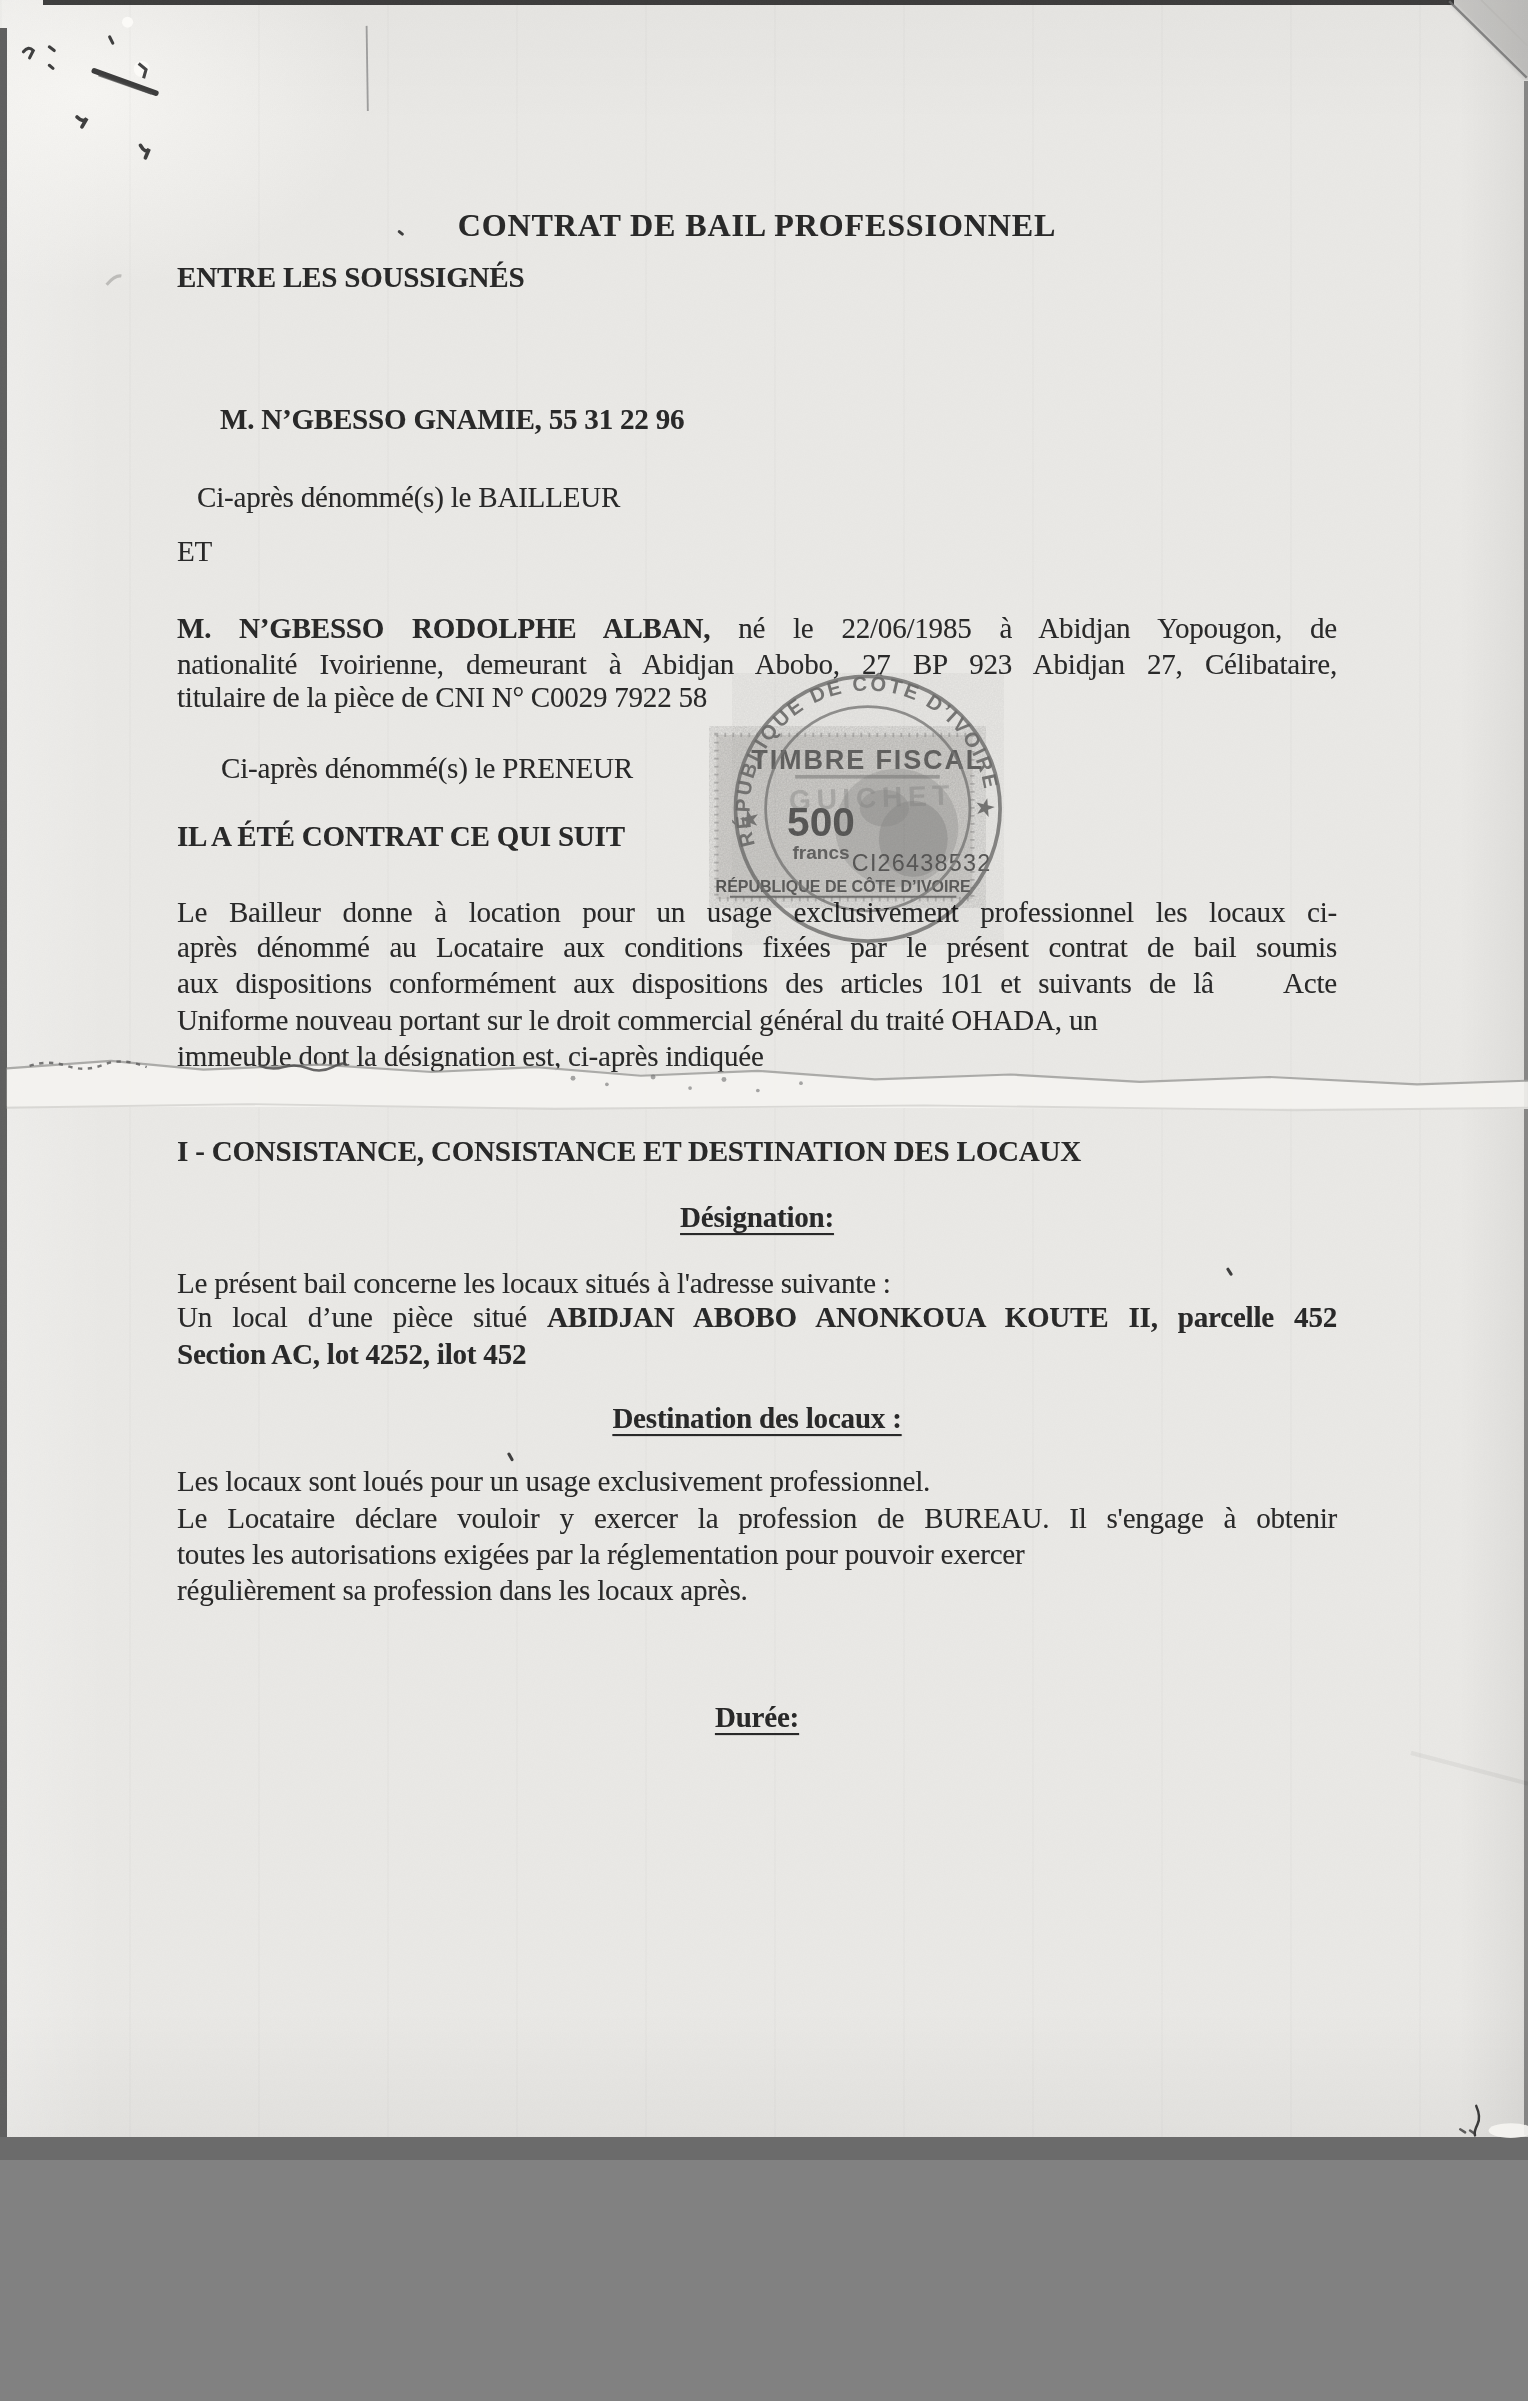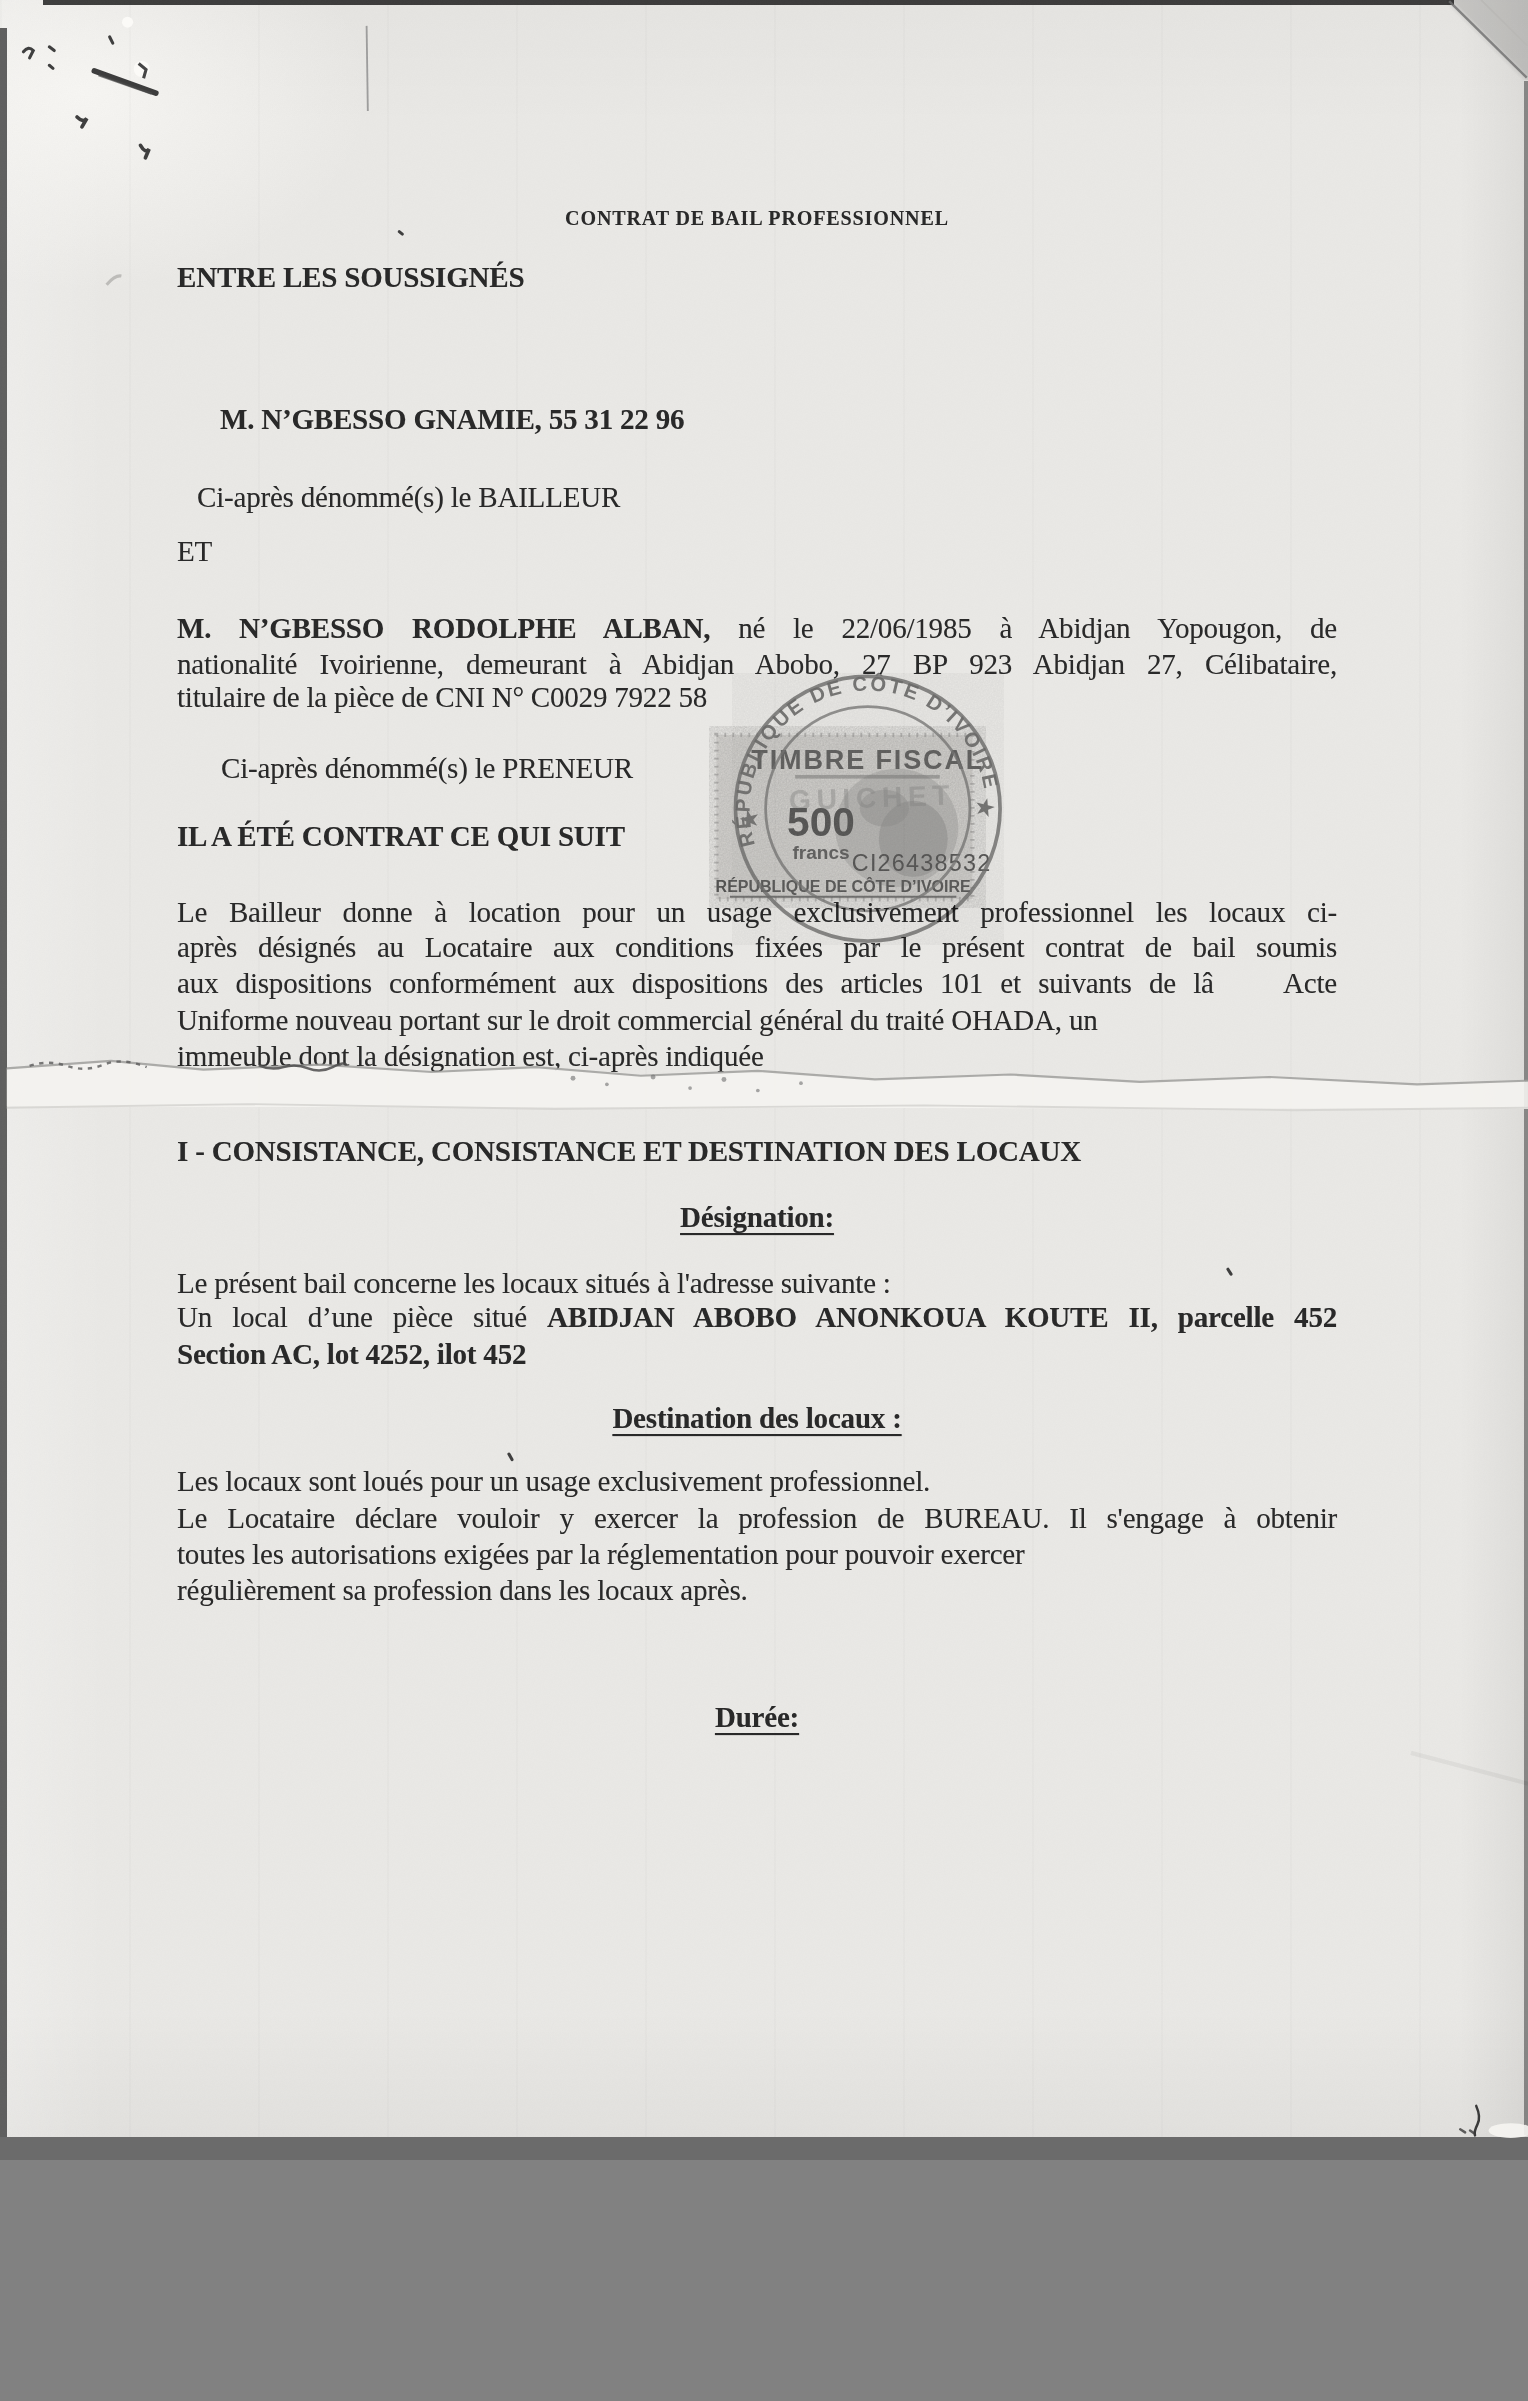--- a/index.html
+++ b/index.html
@@ -31,21 +31,21 @@
   .ln{
     position:absolute;left:177px;width:1160px;
     font-size:29px;line-height:1.18;color:#272727;letter-spacing:-0.2px;
     text-shadow:0.2px 0.4px 0.5px rgba(35,35,35,.30);
     white-space:pre-wrap;
   }
   .b{font-weight:bold;}
   .just{text-align:justify;text-align-last:justify;}
   .ctr{text-align:center;}
   .u{text-decoration:underline;text-decoration-thickness:2.2px;text-underline-offset:5.5px;}
-  .title{top:207px;font-size:20px;letter-spacing:0.9px;}
+  .title{top:207px;font-size:32px;letter-spacing:0.9px;}
   
   .stamp{position:absolute;left:709px;top:654px;width:320px;height:296px;mix-blend-mode:multiply;}
   .artifacts{position:absolute;left:0;top:0;width:1528px;height:2401px;pointer-events:none;}
 </style>
 </head>
 <body>
 
 <div class="paper"></div>
 <div class="streaks"></div>
 <div class="edge-top"></div>
@@ -61,21 +61,21 @@
 <div class="ln" style="top:534px;">ET</div>
 
 <div class="ln just" style="top:611px;"><span class="b">M. N’GBESSO RODOLPHE ALBAN,</span><span> né le 22/06/1985 à Abidjan Yopougon, de</span></div>
 <div class="ln just" style="top:647px;">nationalité Ivoirienne, demeurant à Abidjan Abobo, 27 BP 923 Abidjan 27, Célibataire,</div>
 <div class="ln" style="top:680px;">titulaire de la pièce de CNI N° C0029 7922 58</div>
 
 <div class="ln" style="top:751px;margin-left:44px;">Ci-après dénommé(s) le PRENEUR</div>
 <div class="ln b" style="top:819px;">IL A ÉTÉ CONTRAT CE QUI SUIT</div>
 
 <div class="ln just" style="top:895px;">Le Bailleur donne à location pour un usage exclusivement professionnel les locaux ci-</div>
-<div class="ln just" style="top:930px;">après désignés au Locataire aux conditions fixées par le présent contrat de bail soumis</div>
+<div class="ln just" style="top:930px;">après dénommé au Locataire aux conditions fixées par le présent contrat de bail soumis</div>
 <div class="ln just" style="top:966px;">aux dispositions conformément aux dispositions des articles 101 et suivants de lâ&nbsp;&nbsp;&nbsp;&nbsp;Acte</div>
 <div class="ln" style="top:1003px;">Uniforme nouveau portant sur le droit commercial général du traité OHADA, un</div>
 <div class="ln" style="top:1039px;">immeuble dont la désignation est, ci-après indiquée</div>
 
 <div class="ln b" style="top:1134px;">I - CONSISTANCE, CONSISTANCE ET DESTINATION DES LOCAUX</div>
 <div class="ln ctr" style="top:1200px;"><span class="b u">Désignation:</span></div>
 <div class="ln" style="top:1266px;">Le présent bail concerne les locaux situés à l'adresse suivante :</div>
 <div class="ln just" style="top:1300px;"><span>Un local d’une pièce situé </span><span class="b">ABIDJAN ABOBO ANONKOUA KOUTE II, parcelle 452</span></div>
 <div class="ln b" style="top:1337px;">Section AC, lot 4252, ilot 452</div>
 

